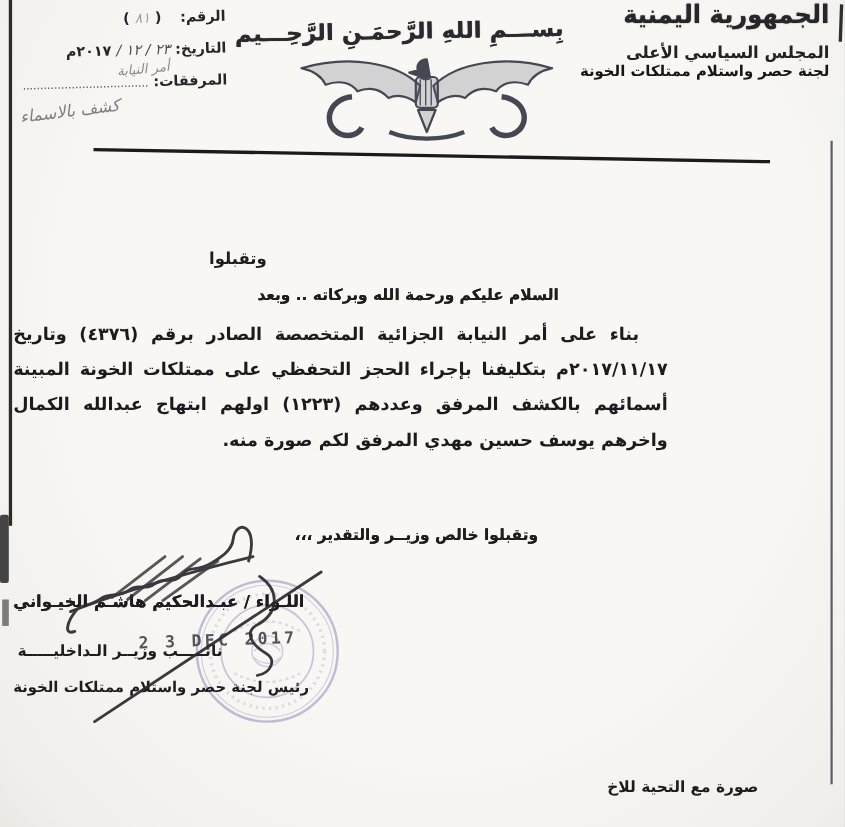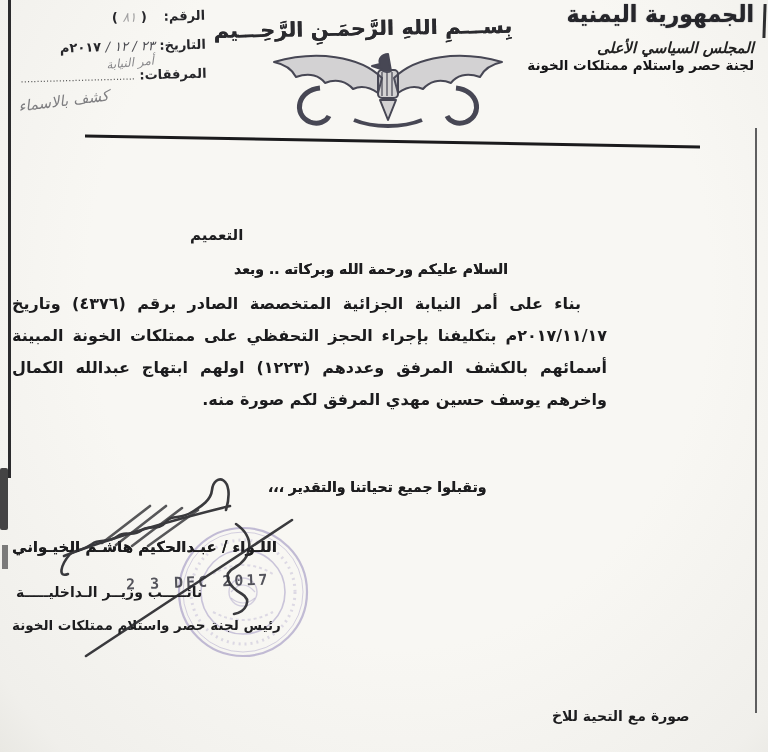--- a/index.html
+++ b/index.html
@@ -25,21 +25,21 @@
   .hand-over{position:absolute;right:52px;top:-12px;font-size:12px;transform:rotate(-4deg);opacity:.65;}
   .hand-note{left:18px;top:92px;font-size:15px;transform:rotate(-7deg);opacity:.7;white-space:nowrap;}
   
   .bismillah{left:250px;top:16px;width:256px;text-align:center;font-size:20px;font-weight:700;
     transform:rotate(-1deg) scaleX(1.05);color:#2a2a2e;white-space:nowrap;direction:rtl;
     text-shadow:0 0 .6px #2a2a2e;}
   .emblem{left:268px;top:44px;}
   
   .hdr-right{left:474px;top:2px;width:280px;text-align:right;direction:rtl;}
   .republic{font-size:22px;font-weight:800;color:#26262b;text-shadow:0 0 1px #26262b;transform:scaleY(1.05);}
-  .council{font-size:15px;font-weight:600;margin-top:12px;color:#222;font-style:italic;}
+  .council{font-size:15px;font-weight:600;margin-top:12px;color:#222;}
   .committee{font-size:13.5px;font-weight:800;color:#151517;}
   .divider-svg{left:0;top:128px;}
   
   .to-line{right:66px;top:221px;font-size:15px;font-weight:700;direction:rtl;white-space:nowrap;}
   .honorific{left:190px;top:226px;font-size:15px;font-weight:700;}
   .salutation{left:252px;top:261px;width:256px;text-align:left;font-size:14px;font-weight:800;
     direction:rtl;white-space:nowrap;text-shadow:0 0 .5px #222;}
   
   .body-text{left:12px;top:288px;width:595px;direction:rtl;text-align:justify;
     font-size:16px;font-weight:700;line-height:2.0;color:#1b1b1d;}
@@ -109,29 +109,29 @@
   <div class="abs hdr-right">
     <div class="republic">الجمهورية اليمنية</div>
     <div class="council">المجلس السياسي الأعلى</div>
     <div class="committee">لجنة حصر واستلام ممتلكات الخونة</div>
   </div>
 
   <svg class="abs divider-svg" width="768" height="26">
     <line x1="85" y1="8" x2="700" y2="19" stroke="#1b1b1d" stroke-width="3"></line>
   </svg>
 
-  <div class="abs honorific">التعميم</div>
+  <div class="abs honorific">وتقبلوا</div>
 
   <div class="abs salutation">السلام عليكم ورحمة الله وبركاته .. وبعد</div>
 
   <div class="abs body-text z2">
     <p>بناء على أمر النيابة الجزائية المتخصصة الصادر برقم (٤٣٧٦) وتاريخ ٢٠١٧/١١/١٧م بتكليفنا بإجراء الحجز التحفظي على ممتلكات الخونة المبينة أسمائهم بالكشف المرفق وعددهم (١٢٢٣) اولهم ابتهاج عبدالله الكمال واخرهم يوسف حسين مهدي المرفق لكم صورة منه.</p>
   </div>
 
-  <div class="abs closing">وتقبلوا جميع تحياتنا والتقدير ،،،</div>
+  <div class="abs closing">وتقبلوا خالص وزيــر والتقدير ،،،</div>
 
   <svg class="abs stamp-svg" width="140" height="140" viewBox="0 0 140 140">
     <g fill="none" stroke="#7f70b0">
       <circle cx="70" cy="70" r="64" stroke-width="2.2" opacity="0.45"></circle>
       <circle cx="70" cy="70" r="60" stroke-width="1" opacity="0.3"></circle>
       <circle cx="70" cy="70" r="42" stroke-width="1.6" opacity="0.38"></circle>
       <circle cx="70" cy="70" r="52" stroke-width="3" opacity="0.22" stroke-dasharray="2 4"></circle>
       <circle cx="70" cy="70" r="14" stroke-width="1.4" opacity="0.3"></circle>
       <path d="M58,70 q12,-14 24,0 M58,76 q12,10 24,0" stroke-width="1.2" opacity="0.3"></path>
       <path d="M40,52 q30,-18 60,0" stroke-width="2" opacity="0.22" stroke-dasharray="3 3"></path>

